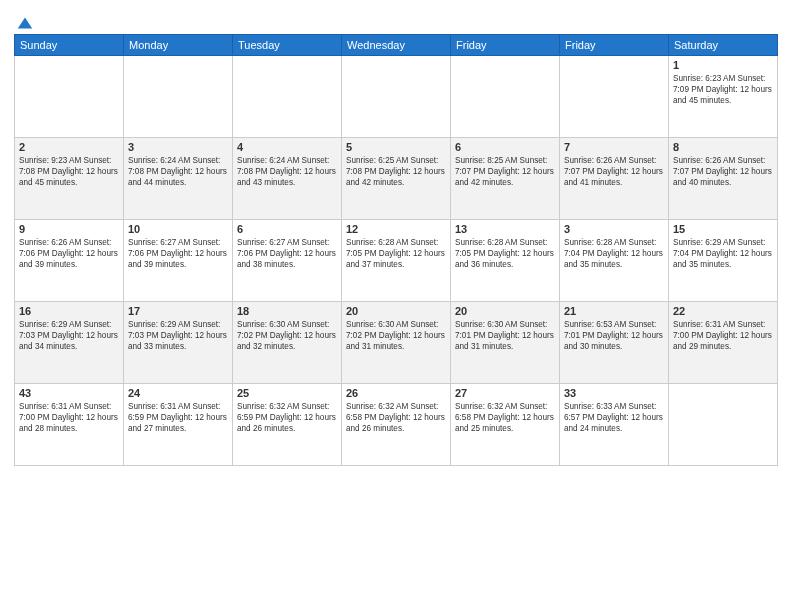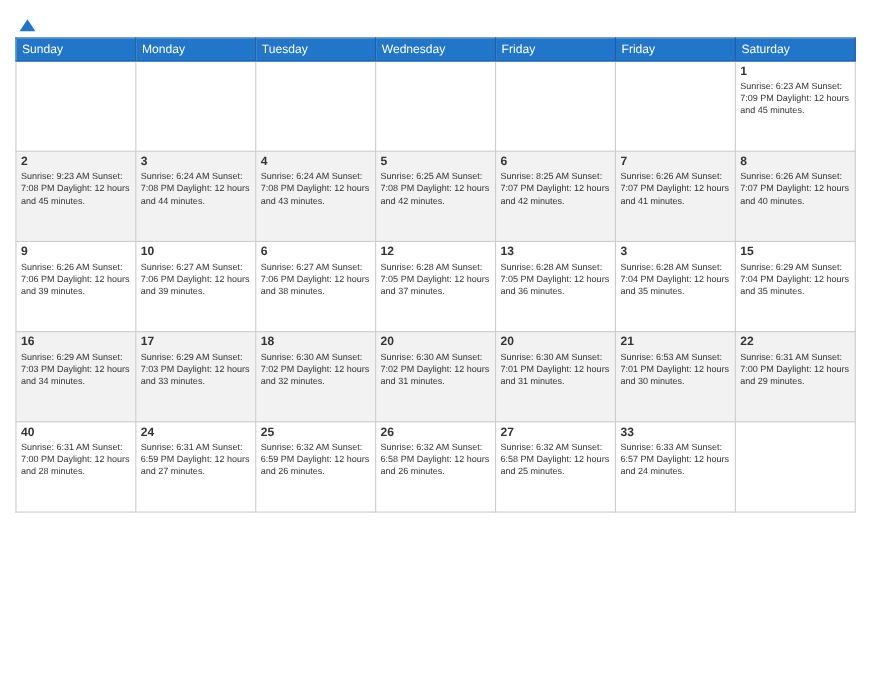--- a/index.html
+++ b/index.html
@@ -265,21 +265,21 @@
           </td>
           <td>
             <div class="day-num">22</div>
             <div class="day-info">Sunrise: 6:31 AM
 Sunset: 7:00 PM
 Daylight: 12 hours and 29 minutes.</div>
           </td>
         </tr>
         <tr>
           <td>
-            <div class="day-num">40</div>
+            <div class="day-num">43</div>
             <div class="day-info">Sunrise: 6:31 AM
 Sunset: 7:00 PM
 Daylight: 12 hours and 28 minutes.</div>
           </td>
           <td>
             <div class="day-num">24</div>
             <div class="day-info">Sunrise: 6:31 AM
 Sunset: 6:59 PM
 Daylight: 12 hours and 27 minutes.</div>
           </td>

